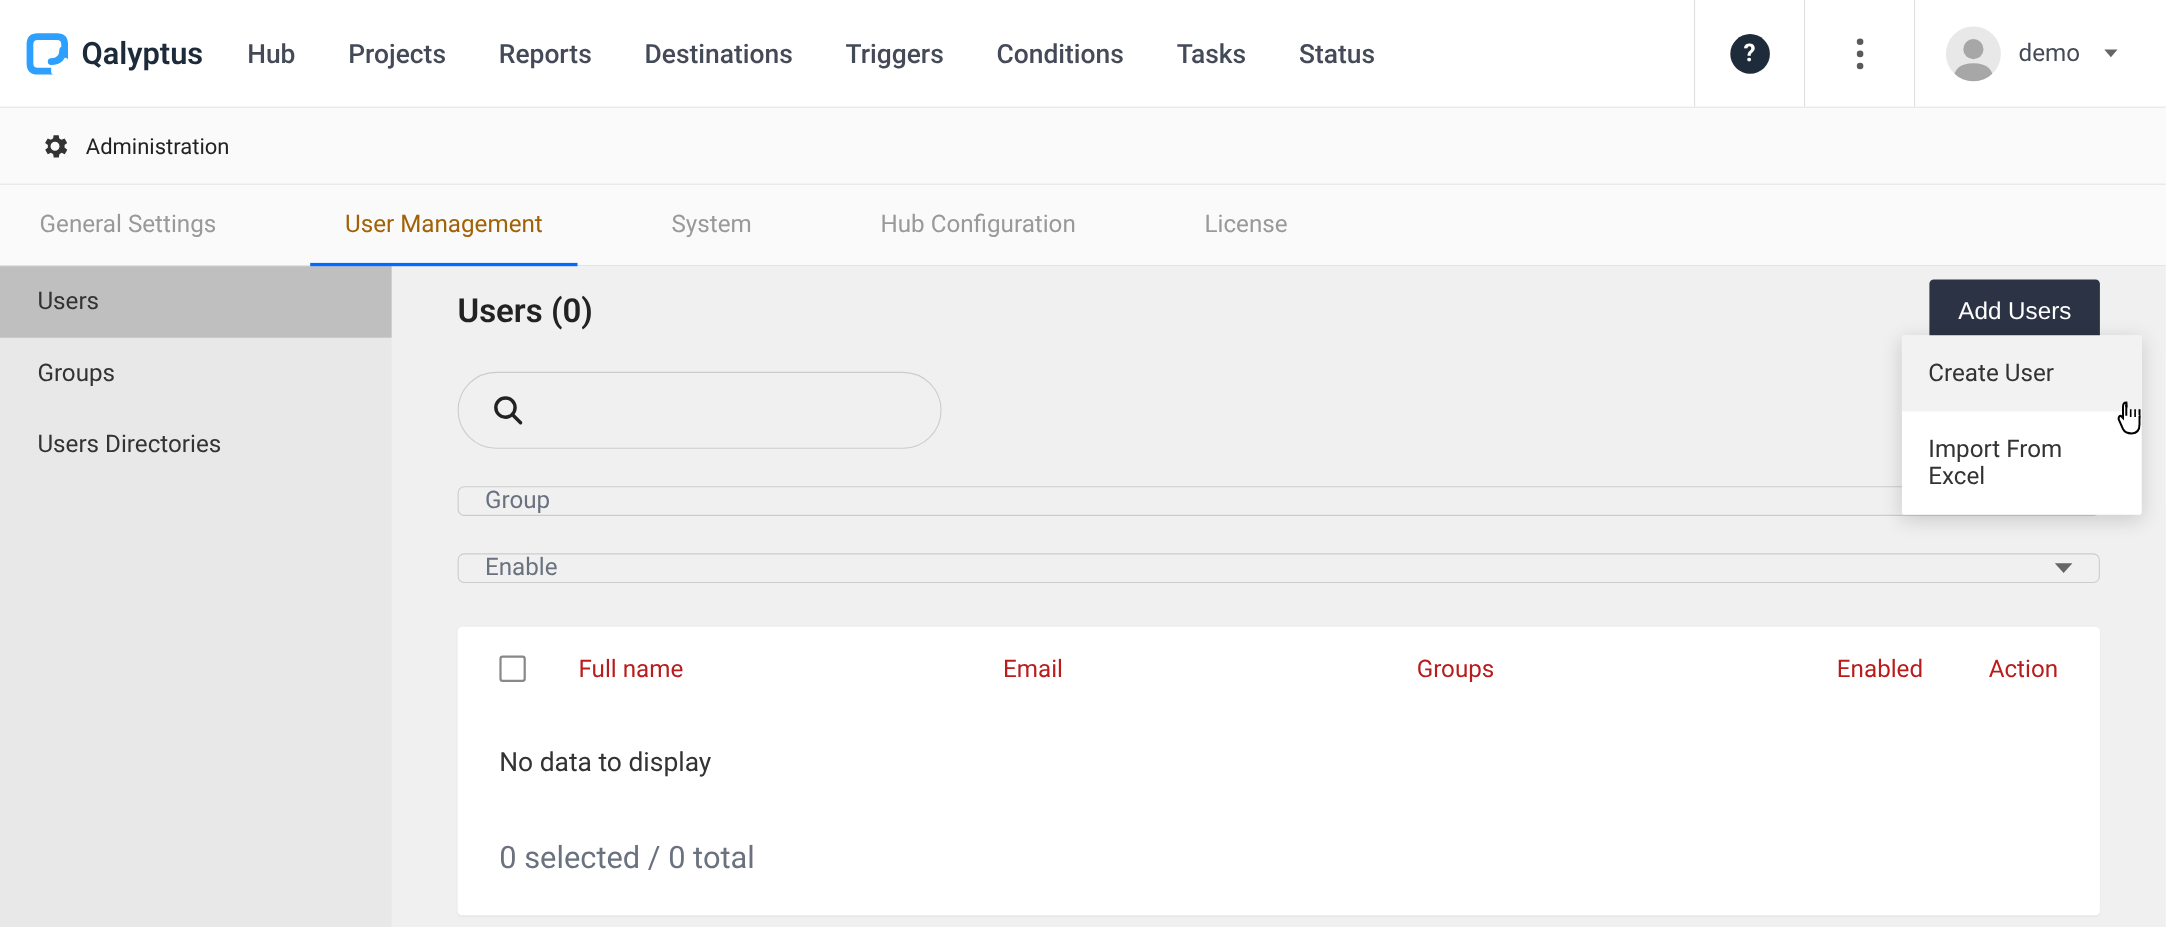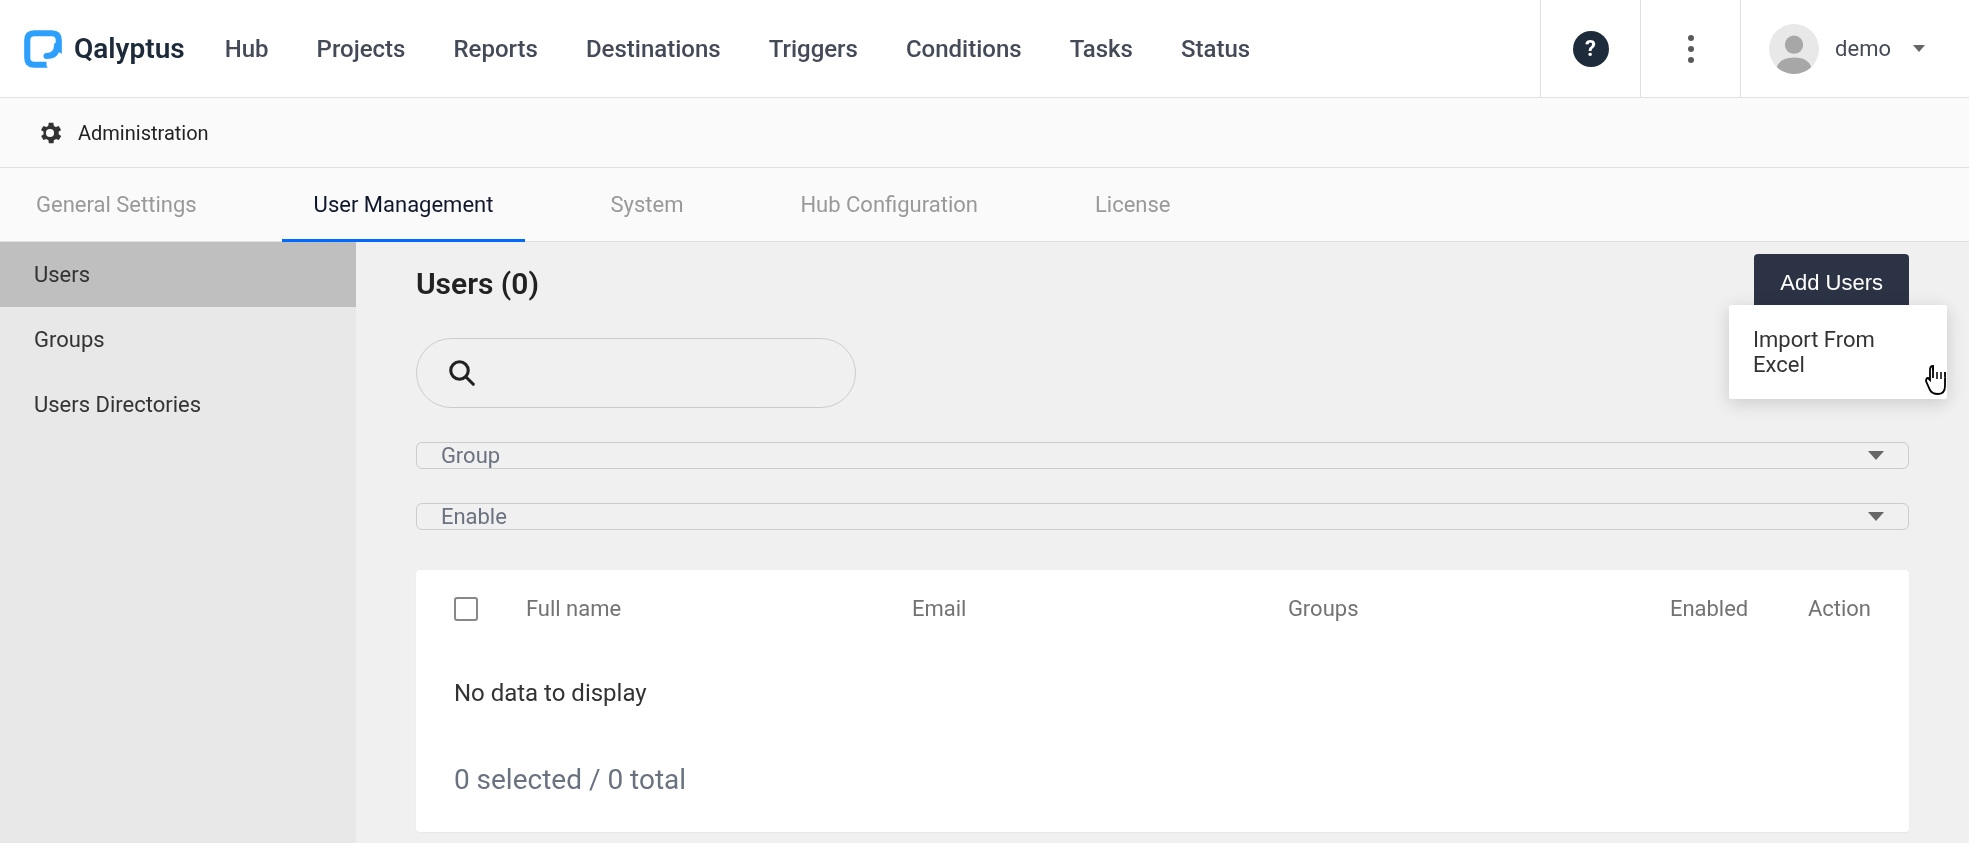--- a/index.html
+++ b/index.html
@@ -151,21 +151,21 @@
     .sub-tab {
       font-size: 22px;
       color: #999;
       cursor: pointer;
       height: 100%;
       display: flex;
       align-items: center;
       position: relative;
     }
     .sub-tab.active {
-      color: #0f172a;
+      color: #a16207;
     }
     .sub-tab.active::after {
       content: '';
       position: absolute;
       bottom: -1px;
       left: -32px;
       right: -32px;
       height: 3px;
       background: #0069ff;
     }
@@ -259,24 +259,23 @@
     }
     
     .table-card {
       background: #fff;
       border-radius: 4px;
       padding: 0;
       box-shadow: 0 1px 2px rgba(0,0,0,0.04);
     }
     .table-header {
       display: flex;
-      align-items: center;
       padding: 26px 38px;
       font-size: 22px;
-      color: #737373;
+      color: #b91c1c;
     }
     .th-check { width: 72px; }
     .th-fullname { flex: 0 0 386px; }
     .th-email { flex: 0 0 376px; }
     .th-groups { flex: 0 0 382px; }
     .th-enabled { flex: 0 0 138px; }
     .th-action { flex: 1; }
     .checkbox {
       width: 24px;
       height: 24px;
@@ -393,20 +392,21 @@
     <div class="sidebar-item">Groups</div>
     <div class="sidebar-item">Users Directories</div>
   </div>
   <div class="content">
     <div class="content-header">
       <span class="content-title">Users  (0)</span>
       <button class="add-btn">Add Users</button>
     </div>
 
     <div class="dropdown-menu">
+      <div class="dropdown-item hover">Create User</div>
       <div class="dropdown-item">Import From Excel</div>
     </div>
 
     <div class="cursor">
       <svg viewBox="0 0 24 32">
         <path d="M9 2 L9 14 M9 14 Q9 20 15 20 Q21 20 21 14 L21 8" fill="none" stroke="#000" stroke-width="1.8"></path>
         <path d="M9 6 L9 2 Q6 2 6 6 L6 16 L4 14 Q2 14 2 17 L6 26 Q8 30 14 30 Q21 30 21 22 L21 14" fill="#fff" stroke="#000" stroke-width="1.8"></path>
         <line x1="9" y1="4" x2="9" y2="14" stroke="#000" stroke-width="1.8"></line>
         <line x1="13" y1="8" x2="13" y2="15" stroke="#000" stroke-width="1.5"></line>
         <line x1="17" y1="8" x2="17" y2="15" stroke="#000" stroke-width="1.5"></line>

